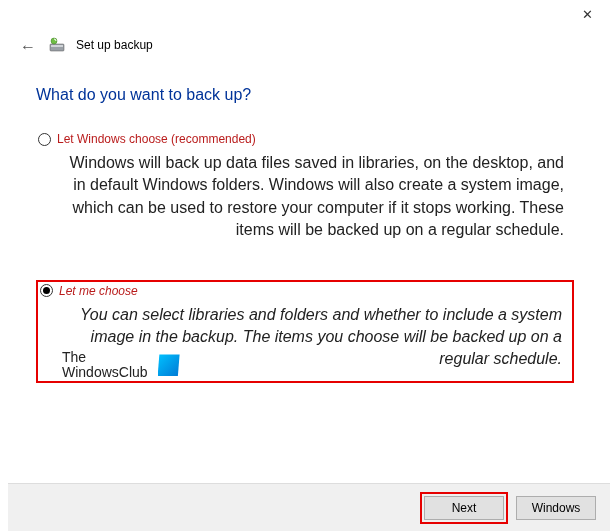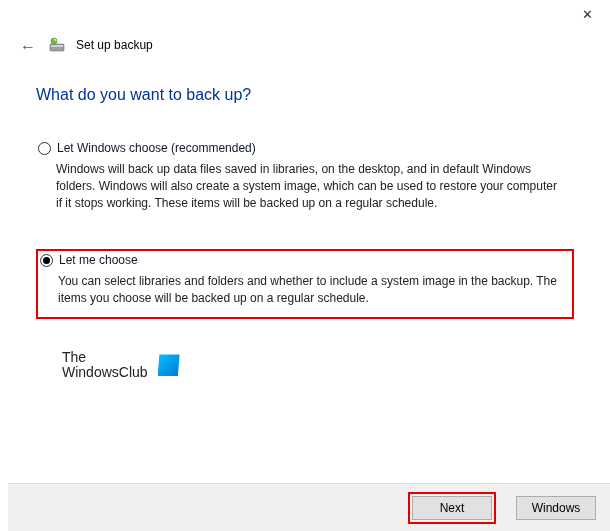--- a/index.html
+++ b/index.html
@@ -50,21 +50,21 @@
       font-size: 12px;
       color: #000000;
     }
     .content {
       padding: 22px 36px 0 36px;
     }
     .heading {
       color: #003399;
       font-size: 16px;
       font-weight: 400;
-      margin-bottom: 35px;
+      margin-bottom: 26px;
     }
     .option-block {
       padding: 2px 6px 10px 2px;
       margin-bottom: 28px;
     }
     .option-head {
       display: flex;
       align-items: center;
       gap: 6px;
       margin-bottom: 6px;
@@ -83,31 +83,33 @@
     .radio.selected::after {
       content: "";
       width: 7px;
       height: 7px;
       background: #000;
       border-radius: 50%;
       display: block;
     }
     .option-label {
       font-size: 12px;
-      color: #0f172a;
+      color: #b91c1c;
     }
     .option-desc {
-      font-size: 12px;
+      font-size: 16px;
       color: #222;
       line-height: 1.4;
       padding-left: 18px;
       padding-right: 4px;
+      text-align: right;
     }
     .highlight-red {
       border: 2px solid #e60000;
+      font-style: italic;
     }
     .highlight-red-btn {
       border: 2px solid #e60000;
       padding: 2px;
     }
     .watermark {
       position: absolute;
       left: 62px;
       top: 350px;
       display: flex;
@@ -131,21 +133,21 @@
       bottom: 0;
       left: 8px;
       right: 0;
       height: 48px;
       background: #f0f0f0;
       border-top: 1px solid #ddd;
       display: flex;
       justify-content: flex-end;
       align-items: center;
       padding-right: 14px;
-      gap: 20px;
+      gap: 8px;
     }
     .btn {
       min-width: 80px;
       height: 24px;
       background: #e1e1e1;
       border: 1px solid #adadad;
       font-size: 12px;
       color: #000;
       cursor: pointer;
       padding: 0 14px;

